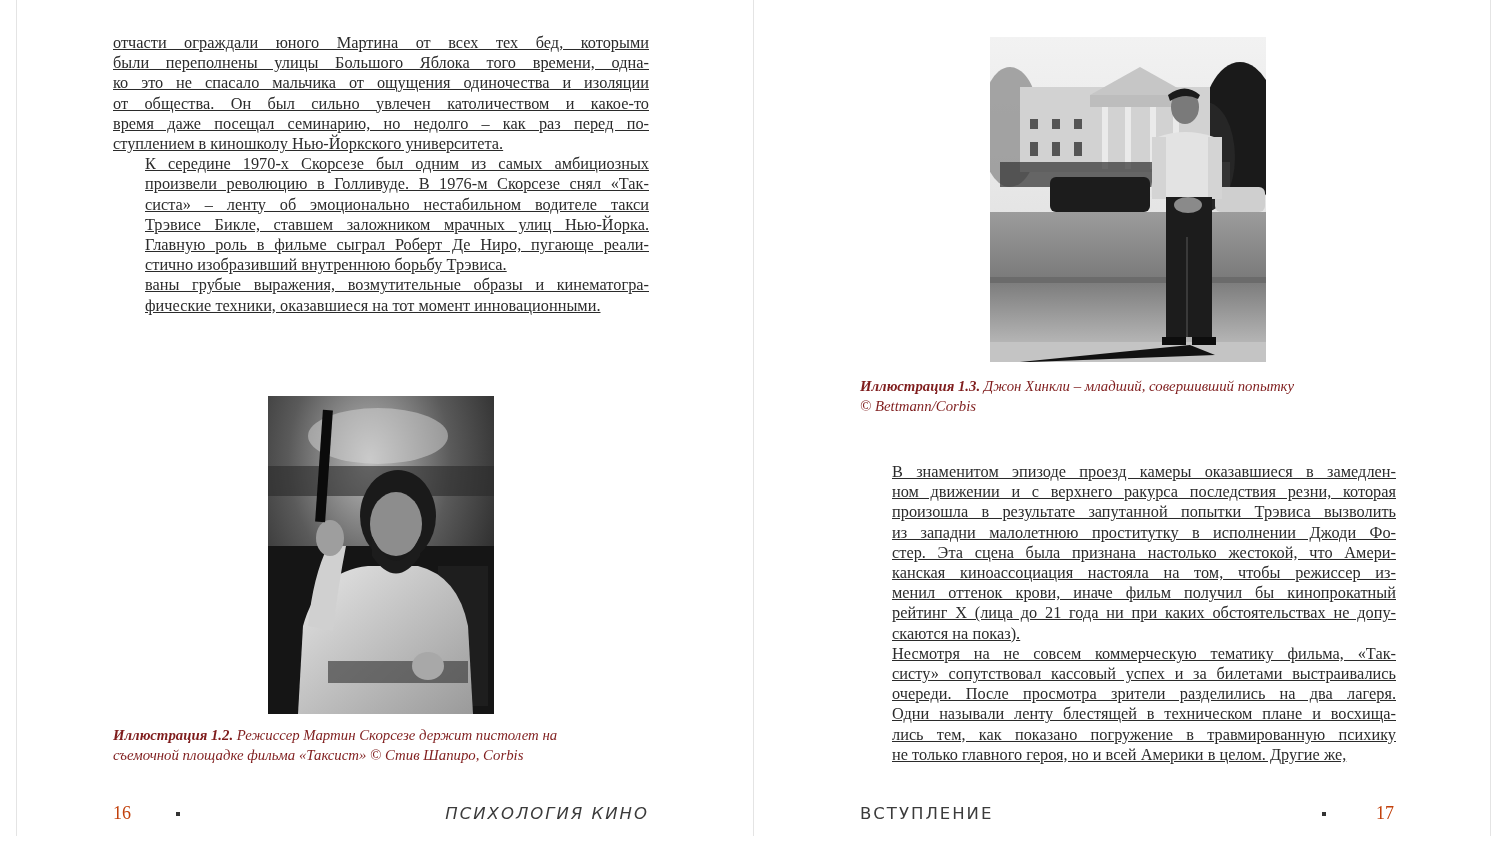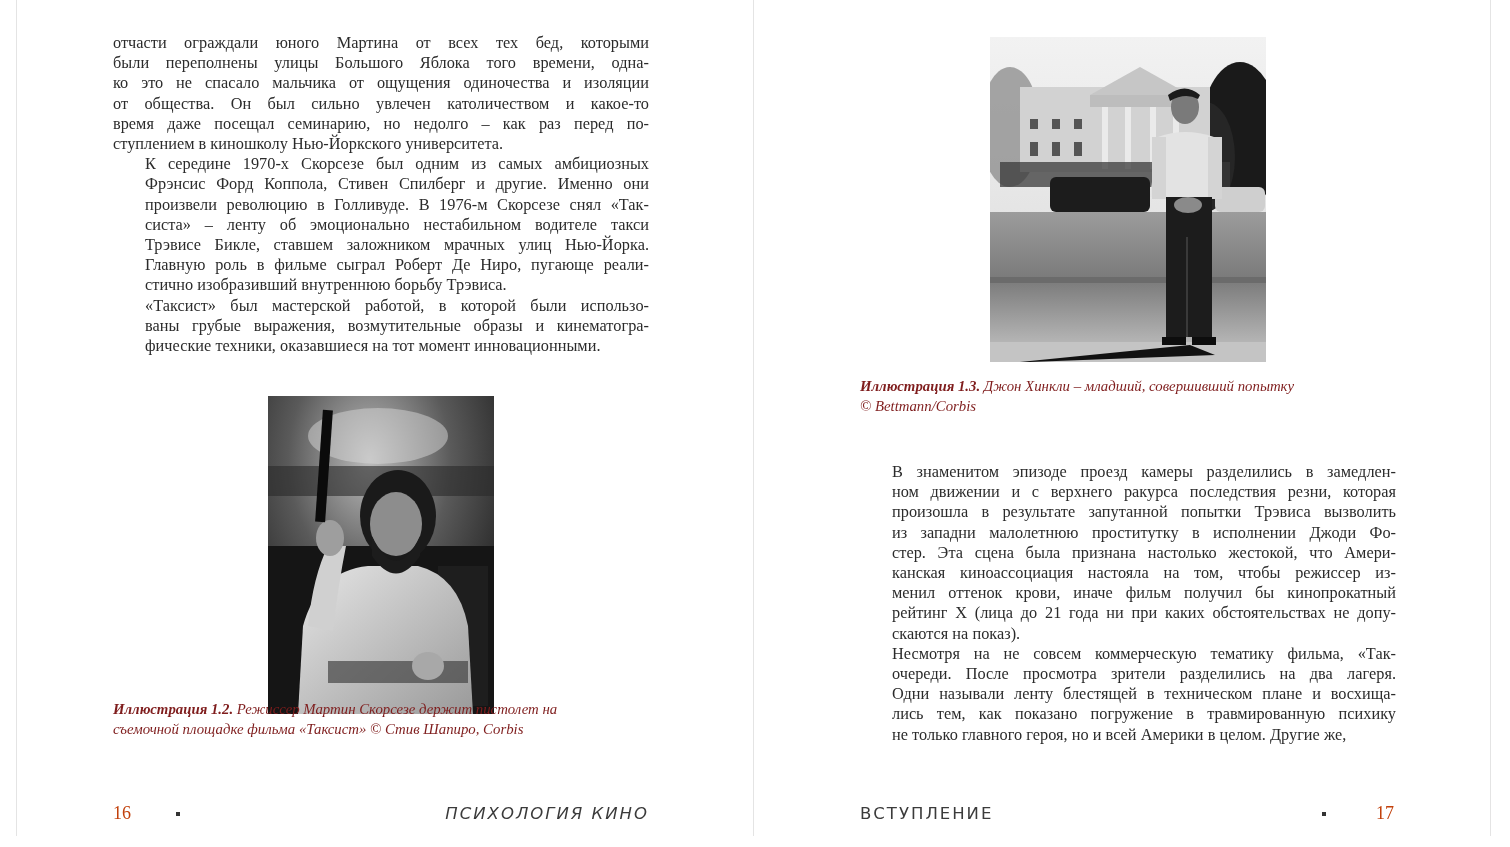--- a/index.html
+++ b/index.html
@@ -41,20 +41,21 @@
 
     .body-text {
       position: absolute;
       left: 0;
       width: 536px;
       font-size: 16.3px;
       line-height: 20.2px;
       text-align: justify;
       color: #2b2b2b;
       letter-spacing: 0.02px;
+      text-decoration: underline;
     }
     .body-text p {
       margin: 0;
     }
     .body-text p.indent {
       text-indent: 32px;
     }
     .body-text p .line {
       display: block;
       text-align: justify;
@@ -127,29 +128,27 @@
         <p class="">
           <span class="line">отчасти ограждали юного Мартина от всех тех бед, которыми</span>
           <span class="line">были переполнены улицы Большого Яблока того времени, одна-</span>
           <span class="line">ко это не спасало мальчика от ощущения одиночества и изоляции</span>
           <span class="line">от общества. Он был сильно увлечен католичеством и какое-то</span>
           <span class="line">время даже посещал семинарию, но недолго – как раз перед по-</span>
           <span class="line last">ступлением в киношколу Нью-Йоркского университета.</span>
         </p>
         <p class="indent">
           <span class="line" style="text-indent: 32px;">К середине 1970-х Скорсезе был одним из самых амбициозных</span>
-          <span class="line">Фрэнсис Форд Коппола, Стивен Спилберг и другие. Именно они</span>
           <span class="line">произвели революцию в Голливуде. В 1976-м Скорсезе снял «Так-</span>
           <span class="line">систа» – ленту об эмоционально нестабильном водителе такси</span>
           <span class="line">Трэвисе Бикле, ставшем заложником мрачных улиц Нью-Йорка.</span>
           <span class="line">Главную роль в фильме сыграл Роберт Де Ниро, пугающе реали-</span>
           <span class="line last">стично изобразивший внутреннюю борьбу Трэвиса.</span>
         </p>
         <p class="indent">
-          <span class="line" style="text-indent: 32px;">«Таксист» был мастерской работой, в которой были использо-</span>
           <span class="line">ваны грубые выражения, возмутительные образы и кинематогра-</span>
           <span class="line last">фические техники, оказавшиеся на тот момент инновационными.</span>
         </p>
       </div>
 
     <div class="photo" style="left:155px; top:396px; width:226px; height:318px;">
       <svg width="226" height="318" viewBox="0 0 226 318">
         <defs>
           <radialGradient id="bgL" cx="0.45" cy="0.2" r="0.8">
             <stop offset="0" stop-color="#bdbdbd"></stop>
@@ -178,21 +177,21 @@
 
         <path d="M40 230 Q45 180 60 150 L78 150 Q70 190 65 235 Z" fill="#d0d0d0"></path>
         <ellipse cx="62" cy="142" rx="14" ry="18" fill="#9e9e9e"></ellipse>
 
         <rect x="51" y="14" width="10" height="112" fill="#0b0b0b" transform="rotate(4 56 70)"></rect>
 
         <ellipse cx="160" cy="270" rx="16" ry="14" fill="#a8a8a8"></ellipse>
       </svg>
     </div>
 
-    <div class="caption" style="top:699px;">
+    <div class="caption" style="top:725px;">
       <span class="line"><span class="label">Иллюстрация 1.2.</span><span> Режиссер Мартин Скорсезе держит пистолет на</span></span>
       <span class="line">съемочной площадке фильма «Таксист» © Стив Шапиро, Corbis</span>
     </div>
 
     <div class="footer" style="left:0; width:536px;">
       <span class="page-num" style="left:0;">16</span>
       <span class="bullet" style="left:63px;"></span>
       <span class="running-head" style="right:0;font-style:italic;">ПСИХОЛОГИЯ КИНО</span>
     </div>
   </div>
@@ -259,32 +258,33 @@
       </svg>
     </div>
 
     <div class="caption" style="top:376px;">
       <span class="line"><span class="label">Иллюстрация 1.3.</span><span> Джон Хинкли – младший, совершивший попытку</span></span>
       <span class="line">© Bettmann/Corbis</span>
     </div>
 
     <div class="body-text" id="right-body" style="top:462px;">
         <p class="indent">
-          <span class="line" style="text-indent: 32px;">В знаменитом эпизоде проезд камеры разделились в замедлен-</span>
+          <span class="line" style="text-indent: 32px;">В знаменитом эпизоде проезд камеры оказавшиеся в замедлен-</span>
           <span class="line">ном движении и с верхнего ракурса последствия резни, которая</span>
           <span class="line">произошла в результате запутанной попытки Трэвиса вызволить</span>
           <span class="line">из западни малолетнюю проститутку в исполнении Джоди Фо-</span>
           <span class="line">стер. Эта сцена была признана настолько жестокой, что Амери-</span>
           <span class="line">канская киноассоциация настояла на том, чтобы режиссер из-</span>
           <span class="line">менил оттенок крови, иначе фильм получил бы кинопрокатный</span>
           <span class="line">рейтинг X (лица до 21 года ни при каких обстоятельствах не допу-</span>
           <span class="line last">скаются на показ).</span>
         </p>
         <p class="indent">
           <span class="line" style="text-indent: 32px;">Несмотря на не совсем коммерческую тематику фильма, «Так-</span>
+          <span class="line">систу» сопутствовал кассовый успех и за билетами выстраивались</span>
           <span class="line">очереди. После просмотра зрители разделились на два лагеря.</span>
           <span class="line">Одни называли ленту блестящей в техническом плане и восхища-</span>
           <span class="line">лись тем, как показано погружение в травмированную психику</span>
           <span class="line last">не только главного героя, но и всей Америки в целом. Другие же,</span>
         </p>
       </div>
 
     <div class="footer" style="left:0; width:536px;">
       <span class="running-head" style="left:0;">ВСТУПЛЕНИЕ</span>
       <span class="bullet" style="left:462px;"></span>

